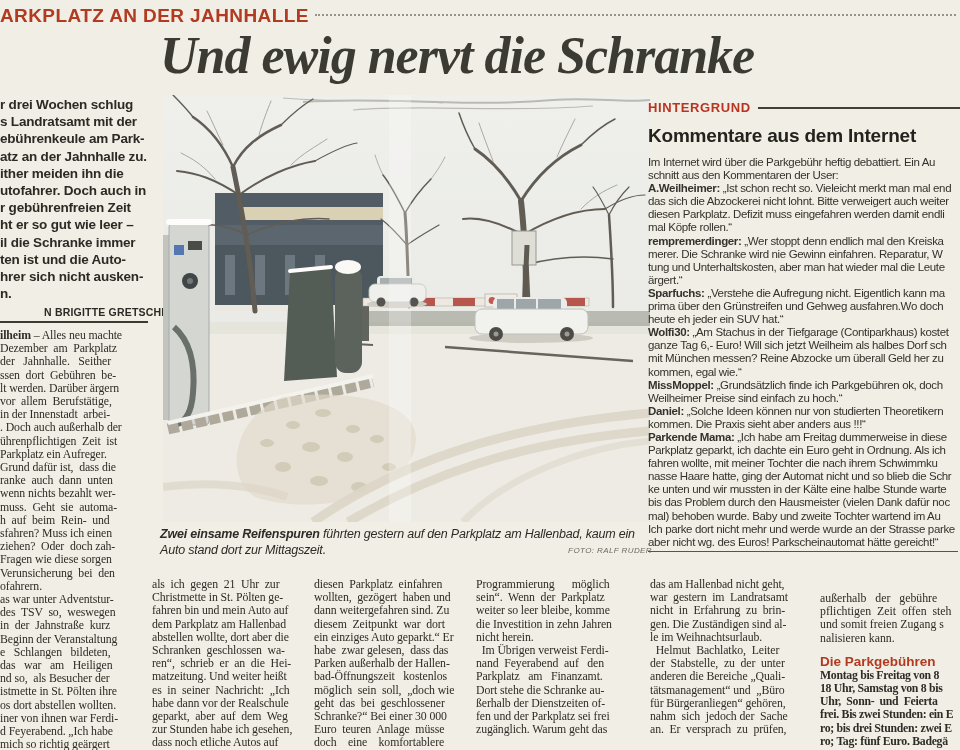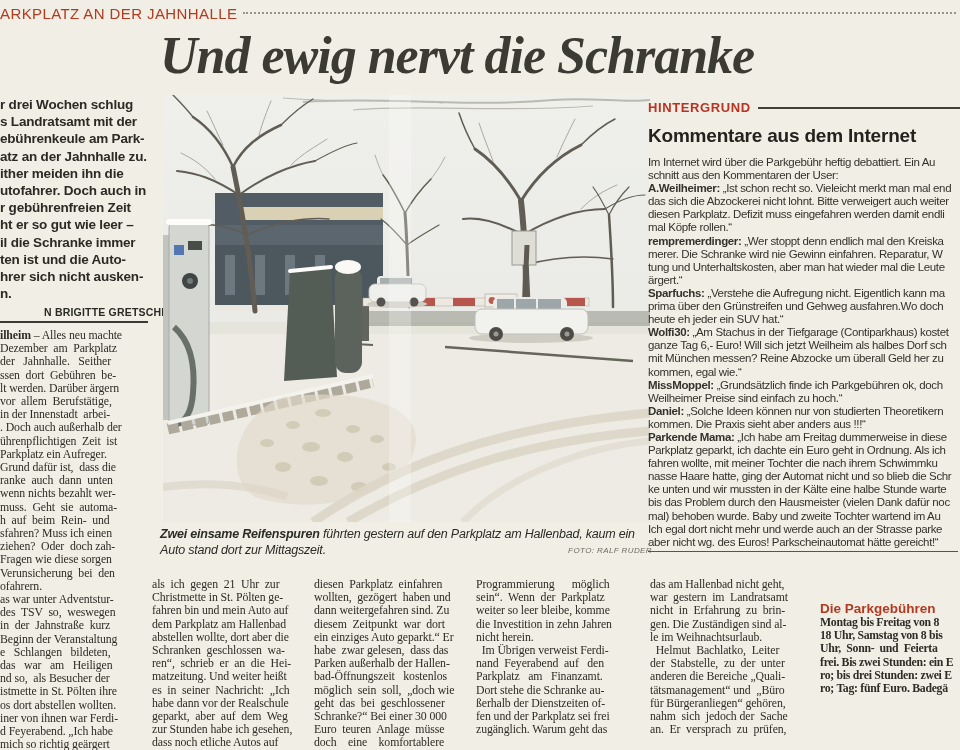--- a/index.html
+++ b/index.html
@@ -1,21 +1,21 @@
 <!DOCTYPE html>
 <html><head>
 <meta charset="utf-8">
 <style>
   html,body{margin:0;padding:0;}
   body{width:960px;height:750px;overflow:hidden;position:relative;
        background:#f0eee5;font-family:"Liberation Sans",sans-serif;color:#2e2c26;}
   .abs{position:absolute;}
   
   .kicker-row{left:0;top:5px;width:956px;display:flex;align-items:center;}
-  .kicker{font-weight:400;font-size:15px;letter-spacing:.4px;color:#b23a20;white-space:nowrap;}
+  .kicker{font-weight:700;font-size:19px;letter-spacing:.4px;color:#b23a20;white-space:nowrap;}
   .kdots{flex:1;border-bottom:2px dotted #97938a;margin:0 0 3px 6px;height:1px;}
   
   .headline{left:160px;top:26px;width:760px;font-family:"Liberation Serif",serif;
             font-weight:700;font-size:52px;letter-spacing:-1px;color:#3b3a33;white-space:nowrap;font-style:italic;}
   
   .lead{left:0;top:96px;width:152px;overflow:hidden;}
   .lead .ln{font-weight:700;font-size:13.5px;line-height:17.2px;letter-spacing:-.2px;
             color:#2b2a24;white-space:pre;}
   .byline{left:0;top:306px;width:150px;font-weight:700;font-size:10.5px;letter-spacing:.2px;color:#2b2a24;white-space:nowrap;overflow:hidden;padding-left:44px;}
   .byrule{left:0;top:321px;width:148px;height:2px;background:#3a3933;}
@@ -171,20 +171,27 @@
     <div class="ln"><b></b><span>  Helmut  Bachlatko,  Leiter</span></div>
     <div class="ln"><b></b><span>der  Stabstelle,  zu  der  unter</span></div>
     <div class="ln"><b></b><span>anderen die Bereiche „Quali-</span></div>
     <div class="ln"><b></b><span>tätsmanagement“ und  „Büro</span></div>
     <div class="ln"><b></b><span>für Bürgeranliegen“ gehören,</span></div>
     <div class="ln"><b></b><span>nahm  sich  jedoch der  Sache</span></div>
     <div class="ln"><b></b><span>an.  Er  versprach  zu  prüfen,</span></div>
   </div>
 
 <div id="col6" class="abs">
+  <div>
+
+  <div class="ln"><b></b><span>außerhalb   der   gebühre</span></div>
+      <div class="ln"><b></b><span>pflichtigen  Zeit  offen  steh</span></div>
+      <div class="ln"><b></b><span>und somit freien Zugang s</span></div>
+      <div class="ln"><b></b><span>nalisieren kann.</span></div>
+    </div>
   <div class="ibox-title">Die Parkgebühren</div>
   <div class="ibox">
 
   <div class="ln"><b></b><span>Montag bis Freitag von 8</span></div>
       <div class="ln"><b></b><span>18 Uhr, Samstag von 8 bis</span></div>
       <div class="ln"><b></b><span>Uhr,  Sonn-  und  Feierta</span></div>
       <div class="ln"><b></b><span>frei. Bis zwei Stunden: ein E</span></div>
       <div class="ln"><b></b><span>ro; bis drei Stunden: zwei E</span></div>
       <div class="ln"><b></b><span>ro; Tag: fünf Euro. Badegä</span></div>
     </div>
@@ -412,17 +419,17 @@
       <div class="cline"><b></b><span>Weilheimer Preise sind einfach zu hoch.“</span></div>
       <div class="cline"><b>Daniel:</b><span> „Solche Ideen können nur von studierten Theoretikern</span></div>
       <div class="cline"><b></b><span>kommen. Die Praxis sieht aber anders aus !!!“</span></div>
       <div class="cline"><b>Parkende Mama:</b><span> „Ich habe am Freitag dummerweise in diese</span></div>
       <div class="cline"><b></b><span>Parkplatz geparkt, ich dachte ein Euro geht in Ordnung. Als ich</span></div>
       <div class="cline"><b></b><span>fahren wollte, mit meiner Tochter die nach ihrem Schwimmku</span></div>
       <div class="cline"><b></b><span>nasse Haare hatte, ging der Automat nicht und so blieb die Schr</span></div>
       <div class="cline"><b></b><span>ke unten und wir mussten in der Kälte eine halbe Stunde warte</span></div>
       <div class="cline"><b></b><span>bis das Problem durch den Hausmeister (vielen Dank dafür noc</span></div>
       <div class="cline"><b></b><span>mal) behoben wurde. Baby und zweite Tochter wartend im Au</span></div>
-      <div class="cline"><b></b><span>Ich egal dort nicht mehr und werde auch an der Strasse parke</span></div>
+      <div class="cline"><b></b><span>Ich parke dort nicht mehr und werde wurde an der Strasse parke</span></div>
       <div class="cline"><b></b><span>aber nicht wg. des Euros! Parkscheinautomat hätte gereicht!“</span></div>
     </div>
 </div>
 <div class="abs hg-bottom-rule"></div>
 
 </body></html>

